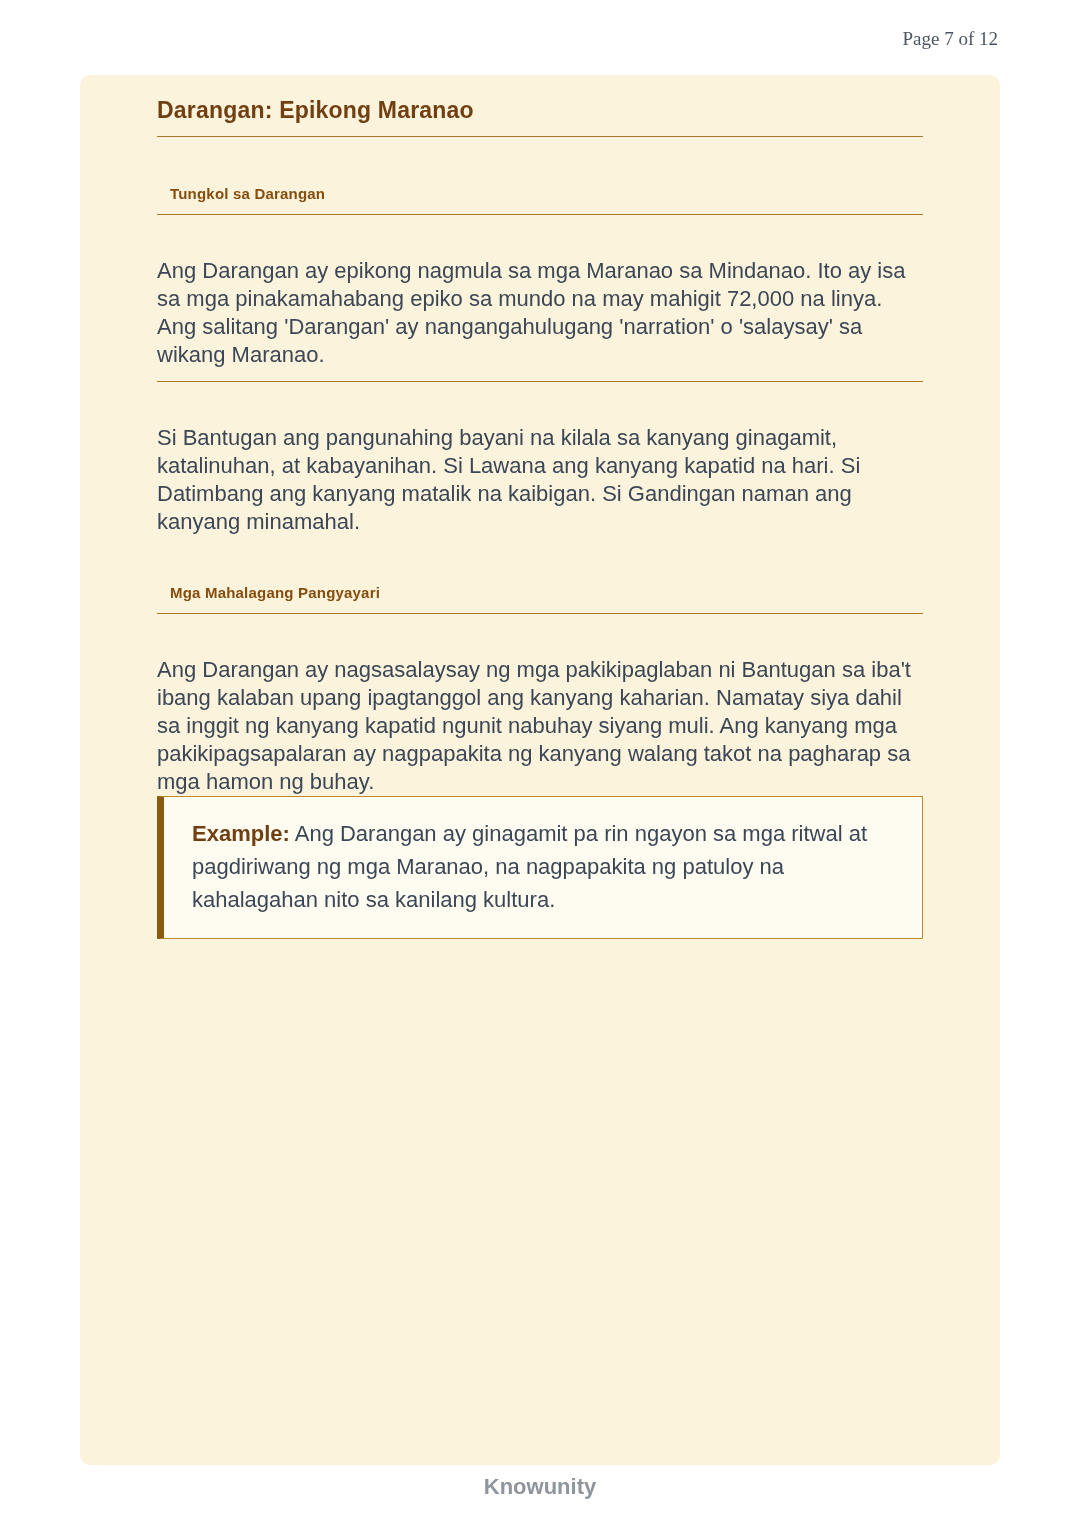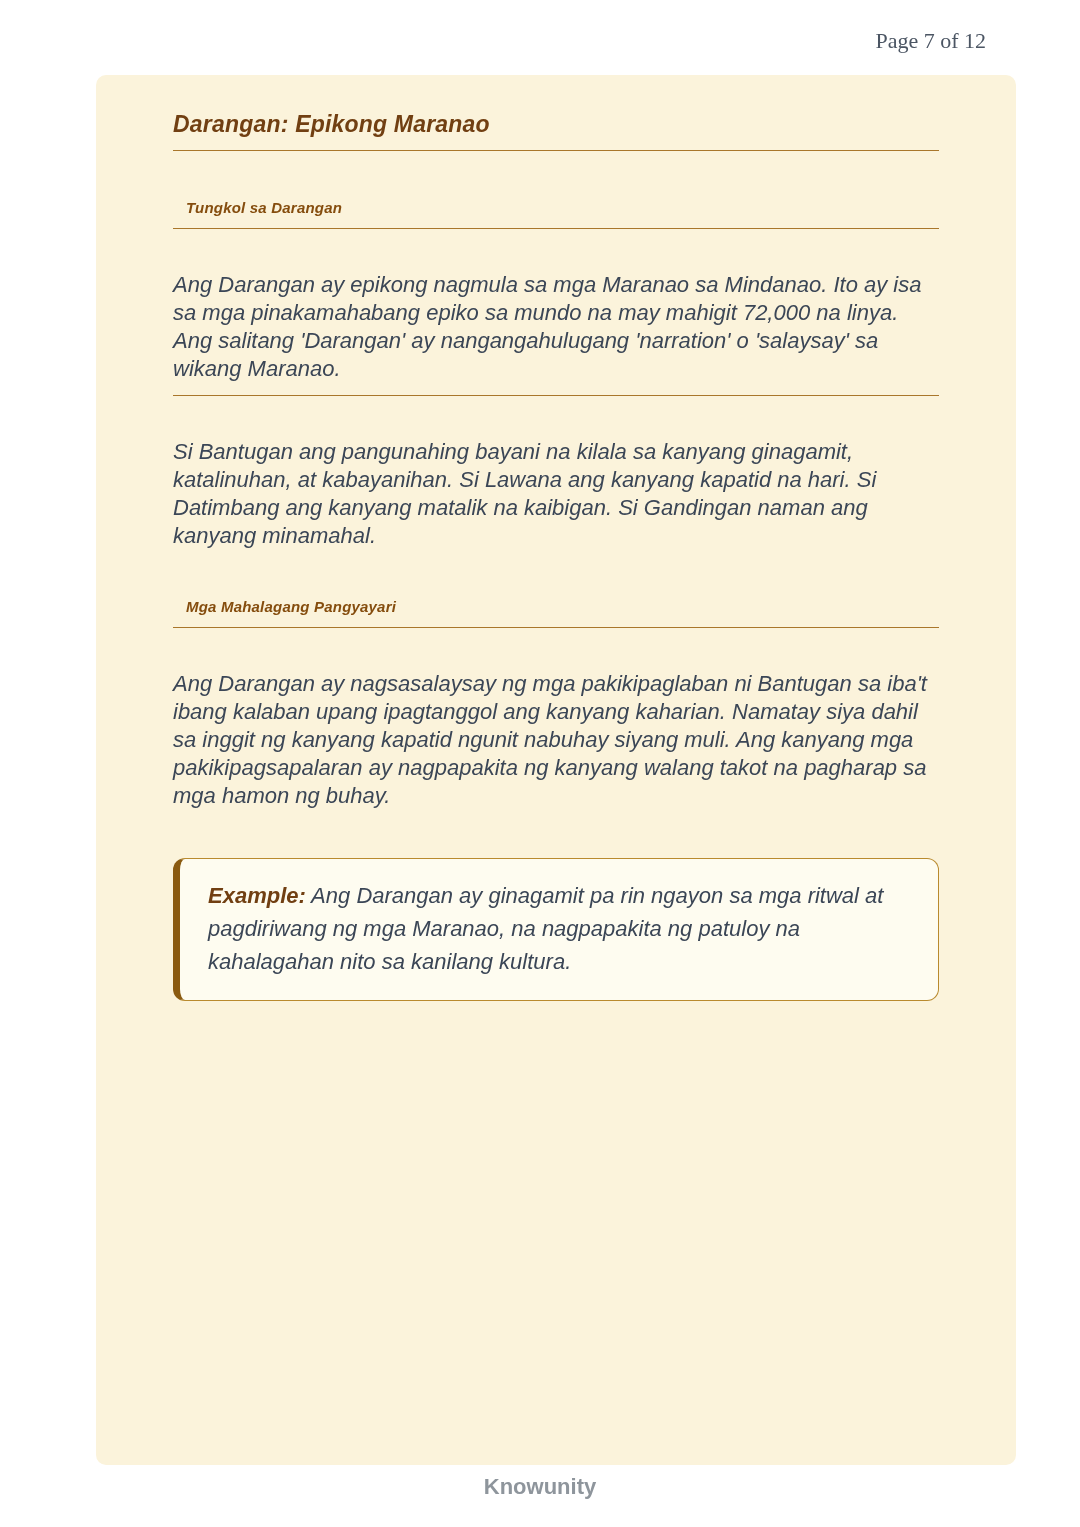--- a/index.html
+++ b/index.html
@@ -19,35 +19,34 @@
   body{
     width:1080px;
     height:1527px;
     background:#ffffff;
     font-family:"Liberation Sans", sans-serif;
     position:relative;
   }
   .page-indicator{
     position:absolute;
     top:28px;
-    right:94px;
+    right:82px;
     font-family:"Liberation Serif", serif;
-    font-size:22px;
+    font-size:19px;
     color:var(--page-indicator-color);
   }
   .card{
     position:absolute;
-    left:96px;
+    left:80px;
     top:75px;
     width:920px;
     height:1390px;
     background:var(--card-bg);
     border-radius:10px;
-    padding:36px 77px 60px 77px;
-    font-style:italic;
+    padding:22px 77px 60px 77px;
   }
   .doc-title{
     margin:0;
     font-size:23px;
     font-weight:bold;
     color:var(--title-color);
     letter-spacing:0.2px;
   }
   .section-heading{
     margin:48px 0 0 13px;
@@ -62,25 +61,24 @@
     margin:12px 0 0 0;
     width:100%;
   }
   .body-para{
     margin:42px 0 0 0;
     font-size:22px;
     line-height:28px;
     color:var(--body-text);
   }
   .example-box{
-    margin-top:48px;
     background:var(--example-bg);
     border:1.5px solid var(--example-border);
     border-left:7px solid var(--example-accent);
-    border-radius:12px;
+    border-radius:0;
     padding:20px 28px 22px 28px;
     font-size:22px;
     line-height:33px;
     color:var(--body-text);
   }
   .example-label{
     font-weight:bold;
     color:var(--title-color);
   }
   .footer{

